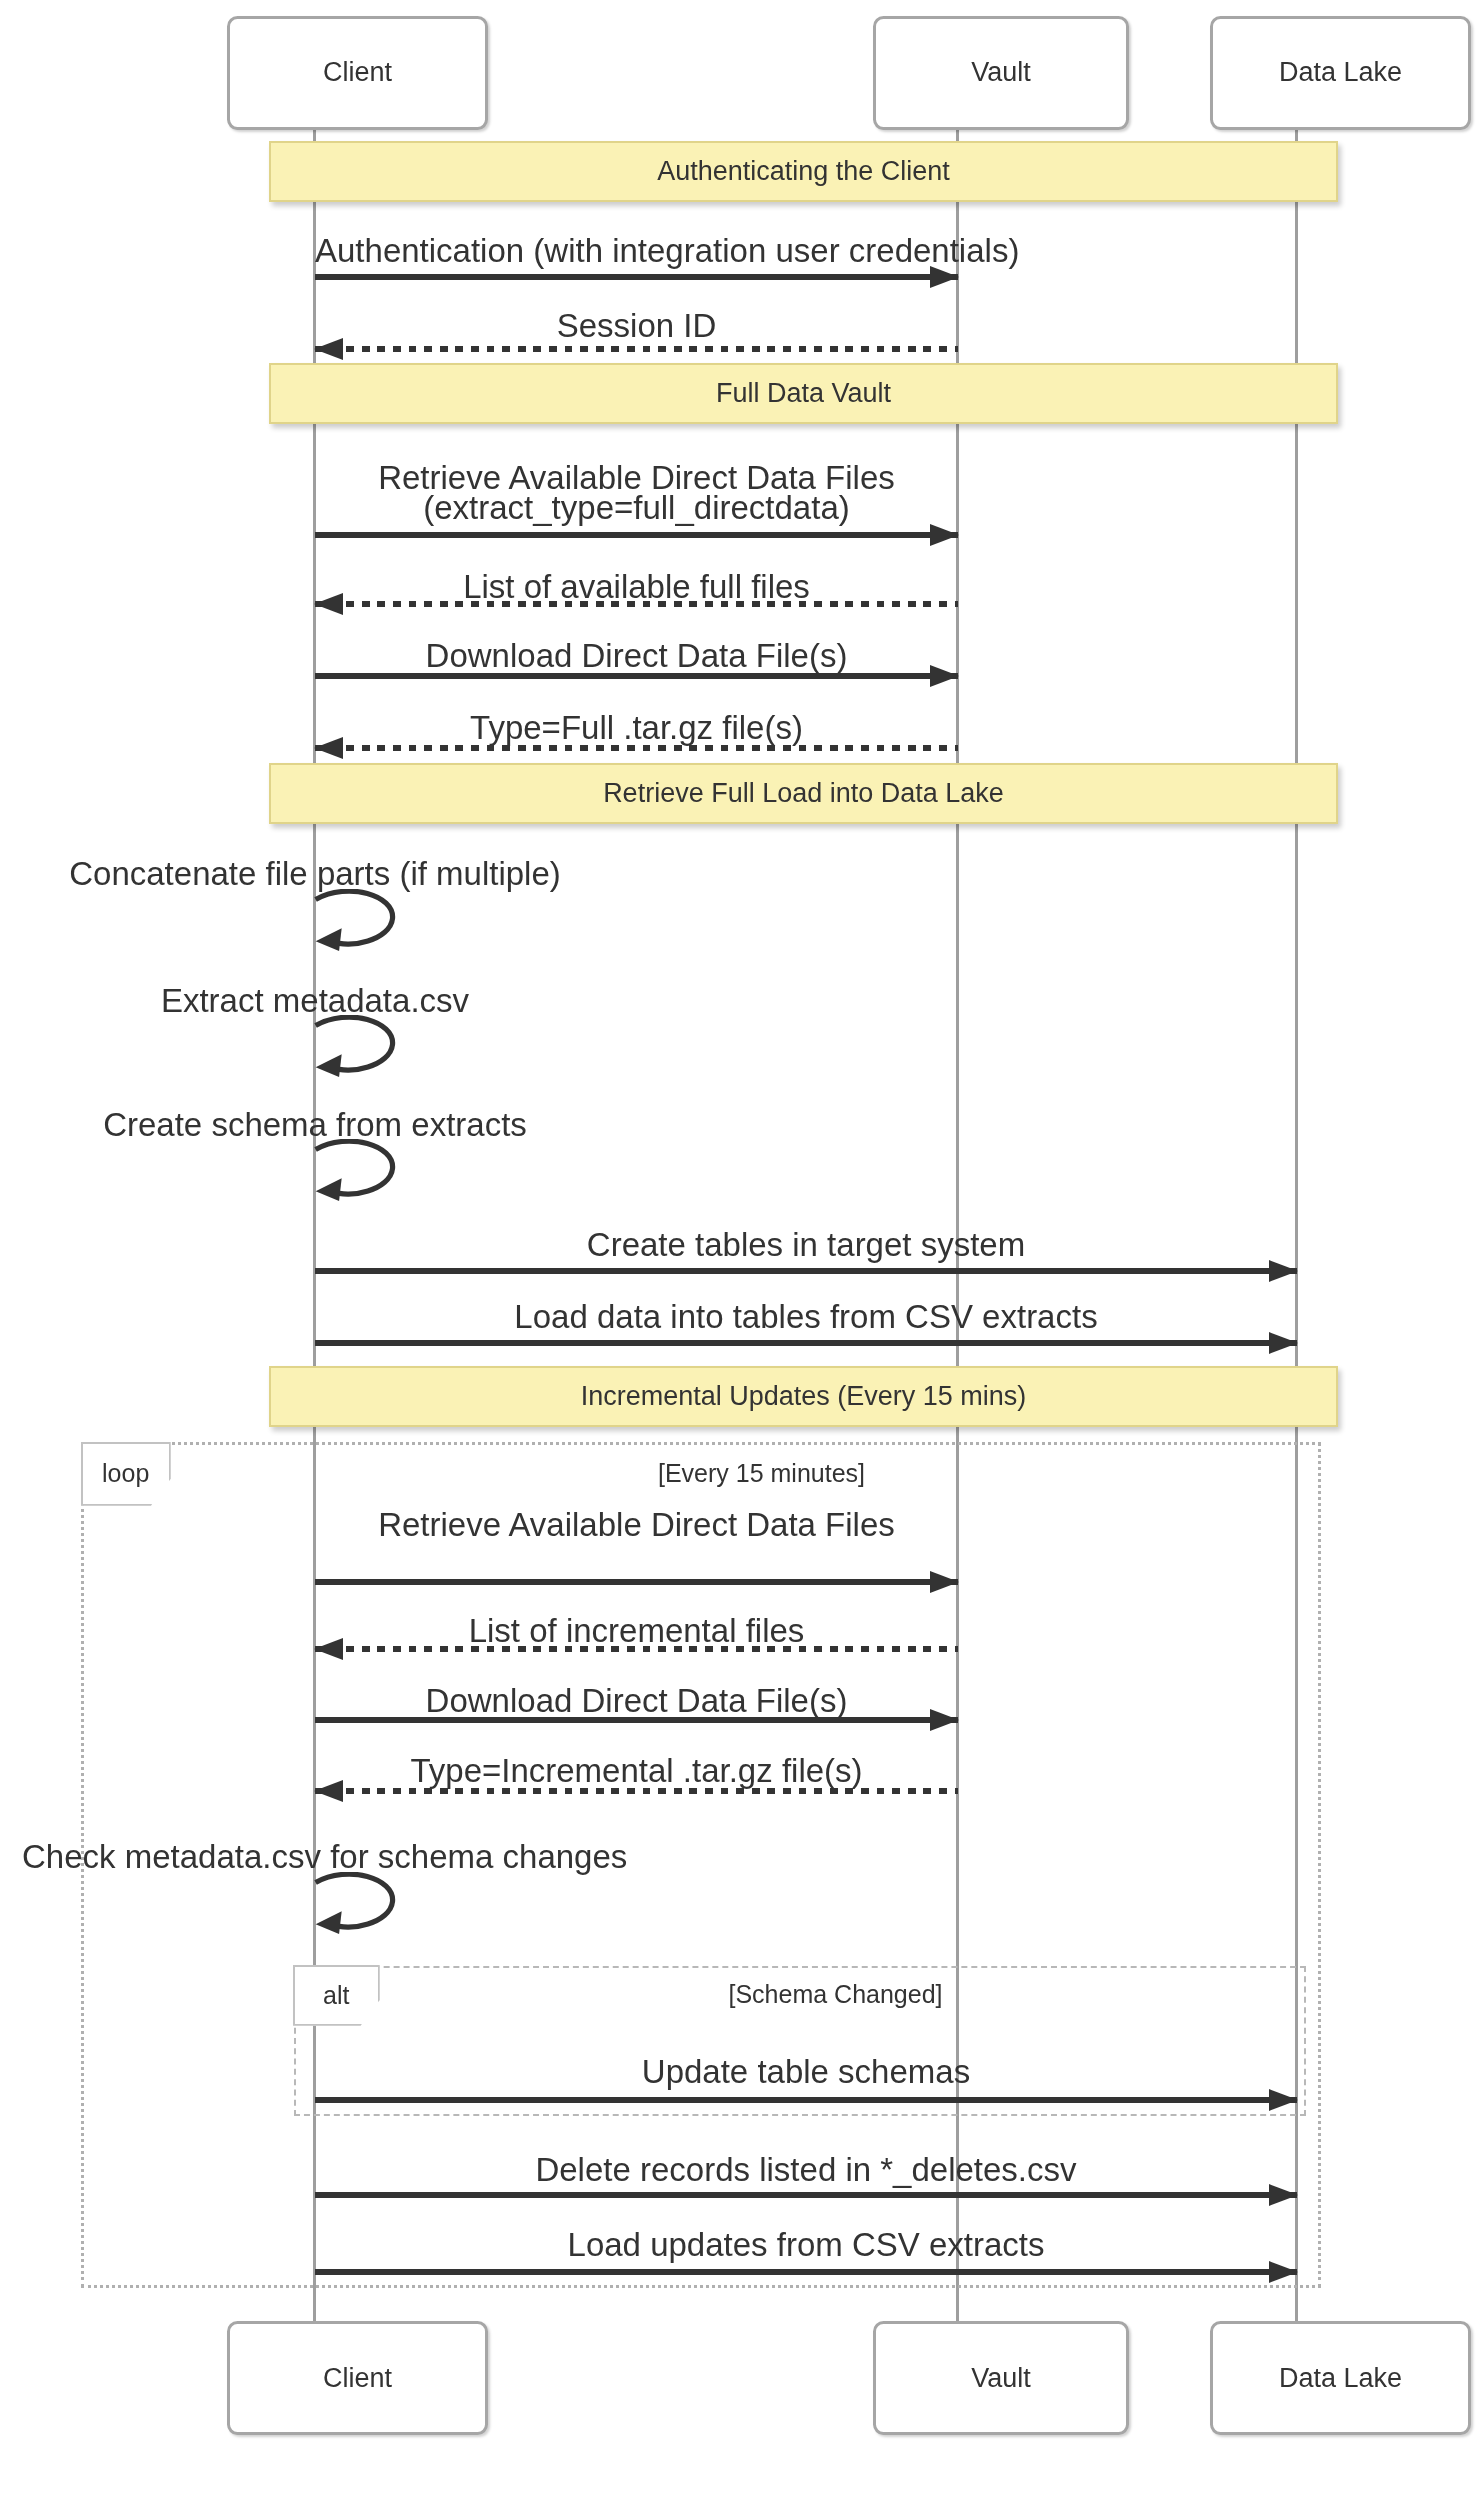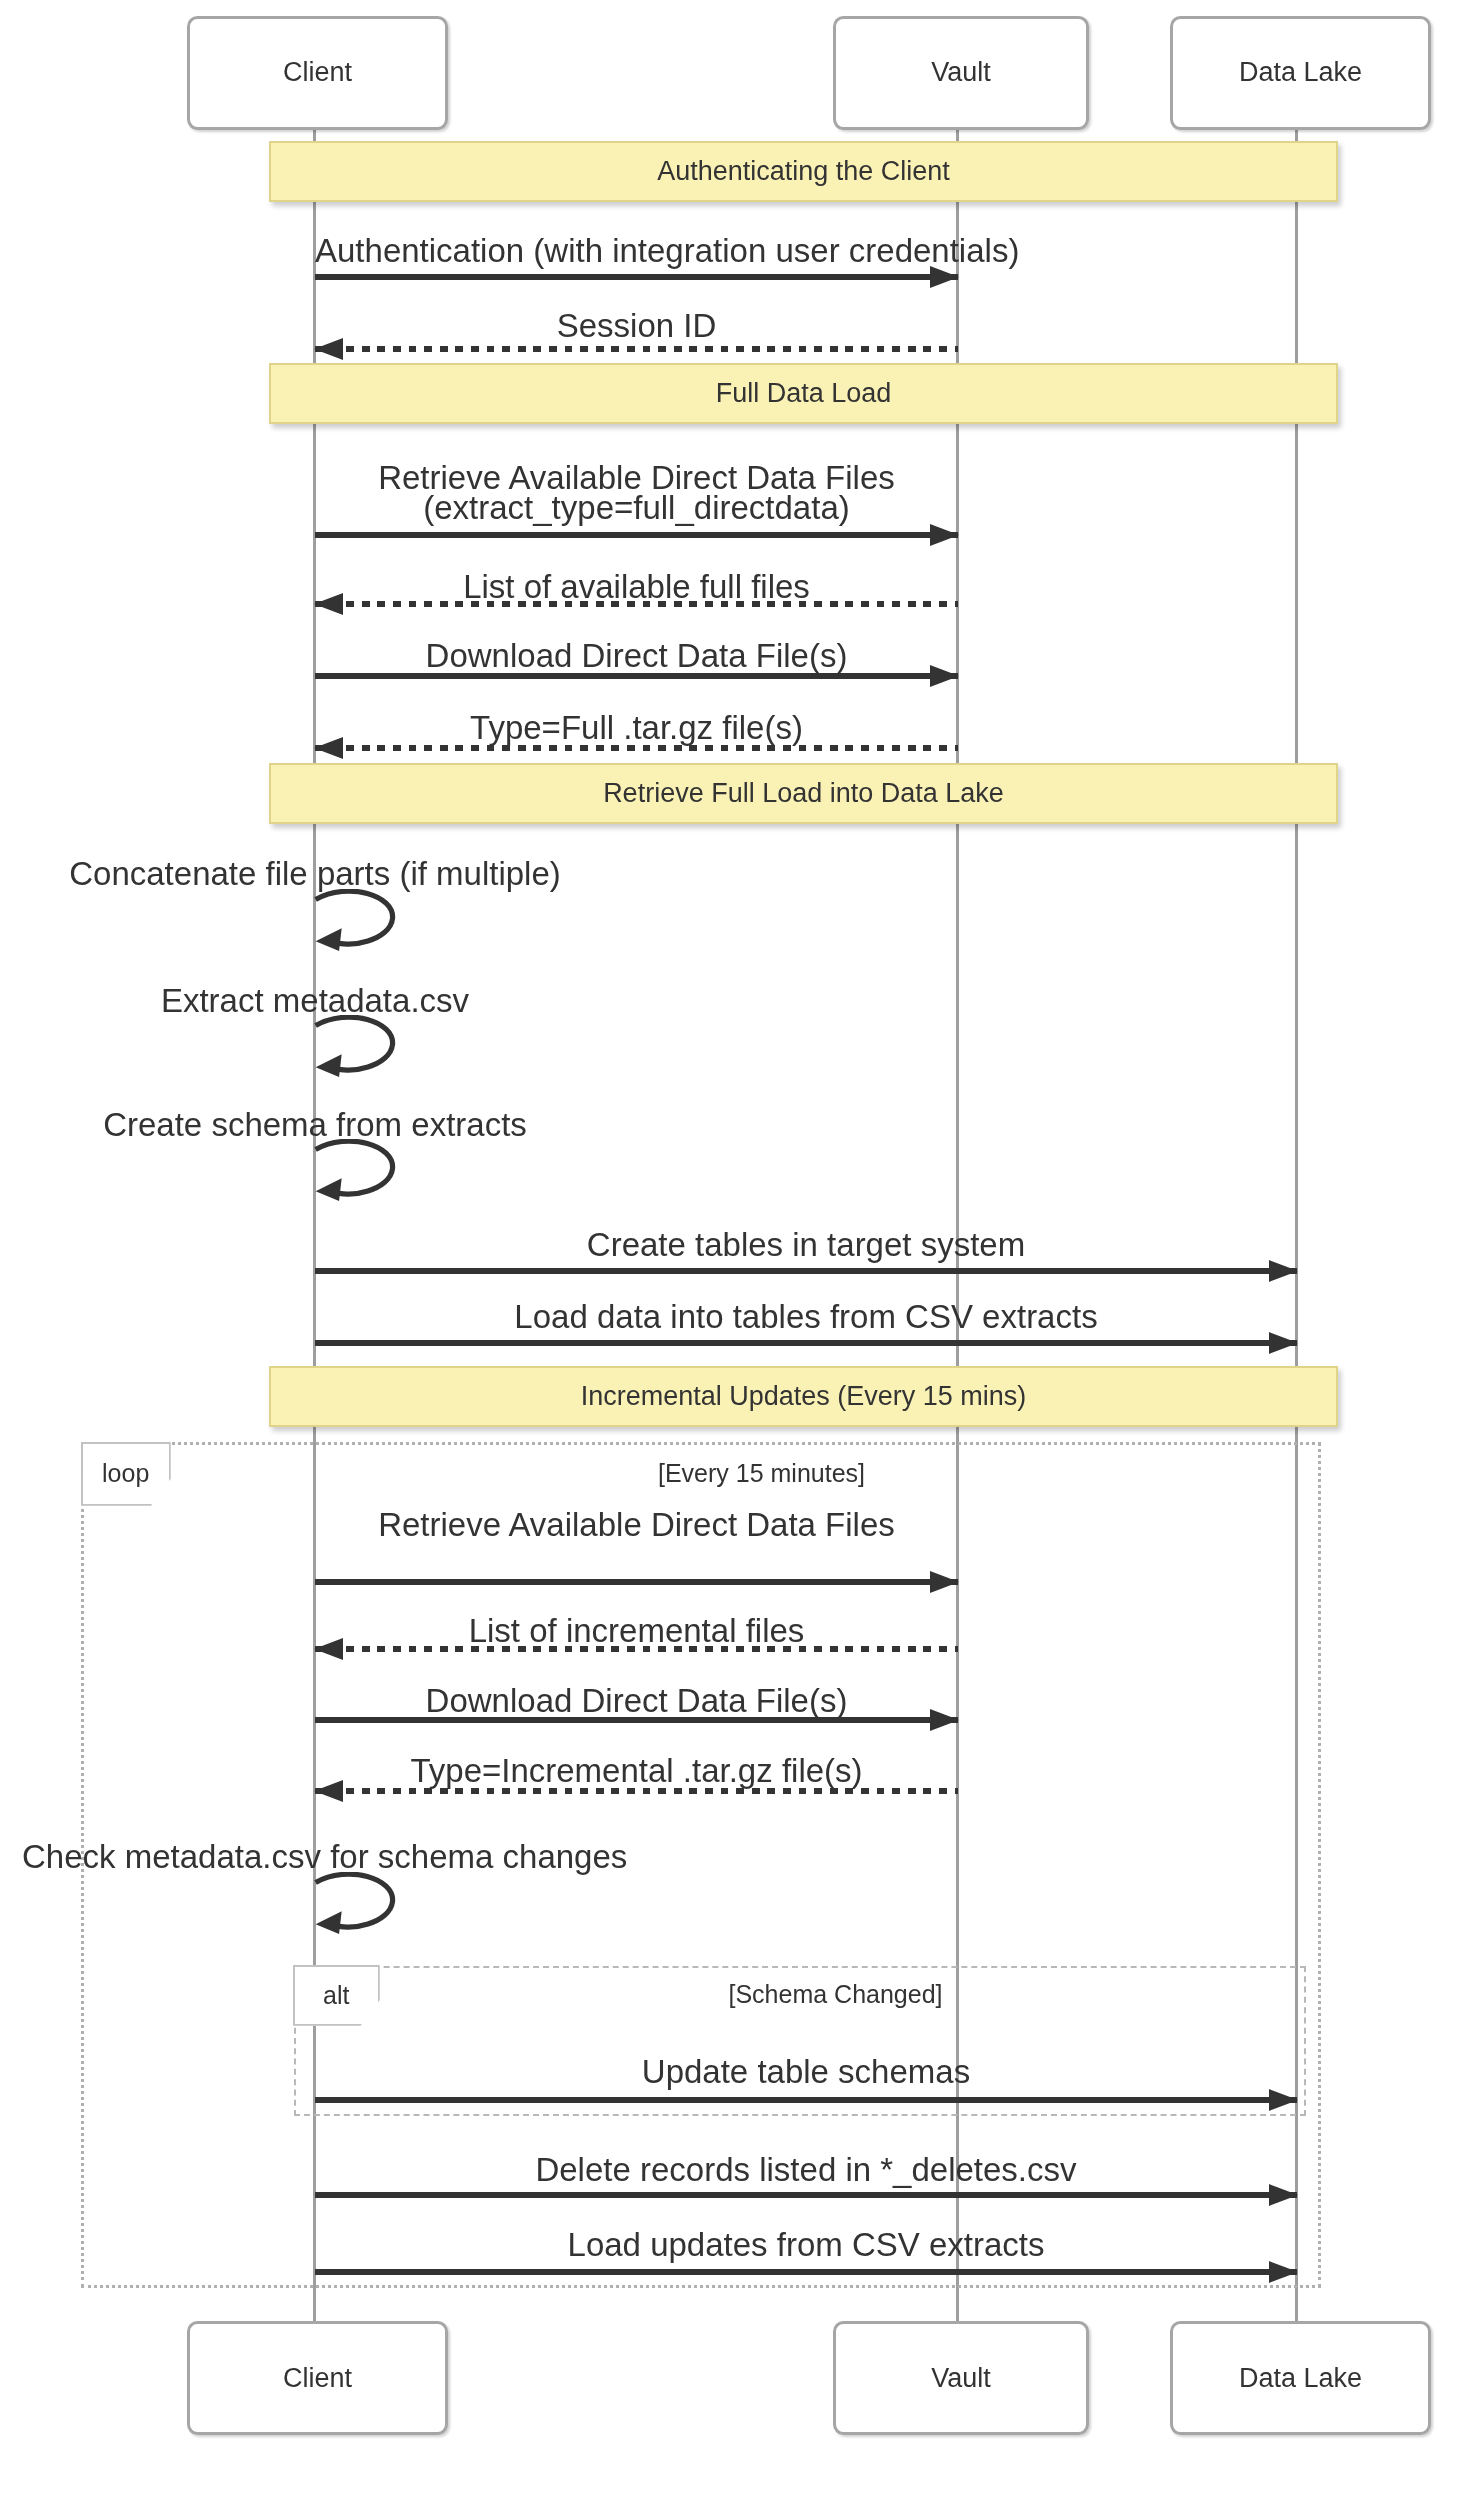--- a/index.html
+++ b/index.html
@@ -27,20 +27,21 @@
     position: absolute;
     background: #ffffff;
     border: 3.3px solid #a6a6a6;
     border-radius: 10.4px;
     box-shadow: 2px 2px 2.6px rgba(0,0,0,0.18);
     display: flex;
     align-items: center;
     justify-content: center;
     font-size: 27px;
     z-index: 6;
+    margin-left: 40px;
   }
   .band {
     position: absolute;
     left: 269px;
     width: 1069px;
     height: 61px;
     background: #faf2b5;
     border: 2.6px solid #e0d48a;
     box-shadow: 3.3px 3.9px 5.2px rgba(0,0,0,0.20);
     display: flex;
@@ -131,21 +132,21 @@
     <div class="tab" style="width:83px;height:57px">
       <span>alt</span>
     </div>
   </div>
   <div class="guard" style="left:294px;top:1980px;width:1083px">[Schema Changed]</div>
 
   <div class="band" style="top:141px">
     <span>Authenticating the Client</span>
   </div>
   <div class="band" style="top:363px">
-    <span>Full Data Load</span>
+    <span>Full Data Vault</span>
   </div>
   <div class="band" style="top:763px">
     <span>Retrieve Full Load into Data Lake</span>
   </div>
   <div class="band" style="top:1366px">
     <span>Incremental Updates (Every 15 mins)</span>
   </div>
 
   <div class="actor" style="left:187px;top:15.6px;width:255px;height:108px">
     <span>Client</span>

